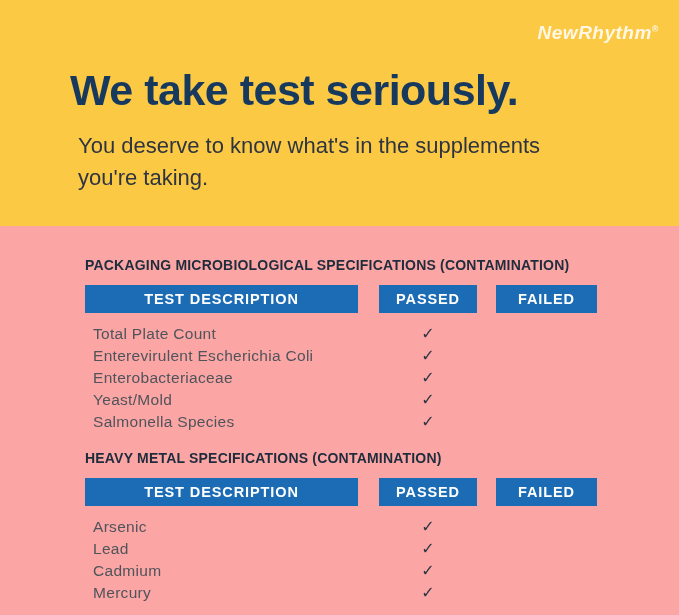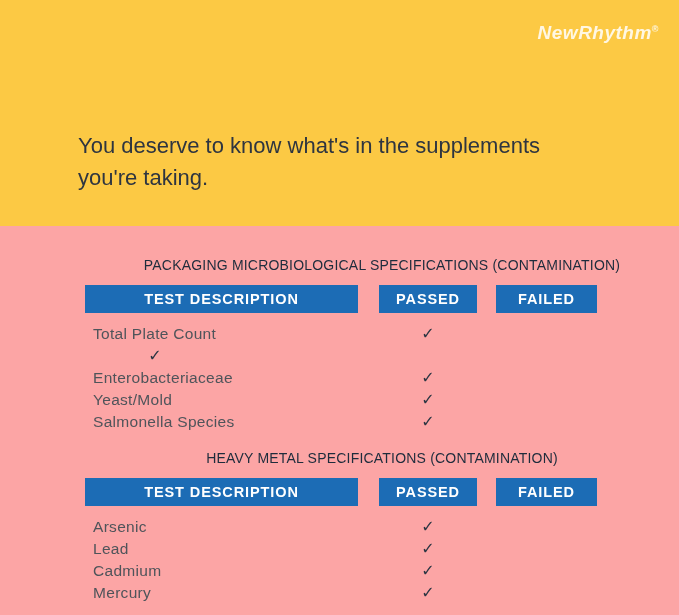--- a/index.html
+++ b/index.html
@@ -59,25 +59,24 @@
   .content {
     position: absolute;
     top: 226px;
     left: 0;
     right: 0;
     padding-left: 85px;
   }
   .section-title {
     margin: 31px 0 0 0;
     font-size: 14px;
-    font-weight: 400;
+    font-weight: 700;
     letter-spacing: 0.2px;
     color: var(--heading-navy, #1E2C3C);
     white-space: nowrap;
-    text-align: center;
   }
   .section-heavy .section-title { margin-top: 17px; }
 
   .header-row { display: flex; margin-top: 12px; }
   .col-bar {
     height: 28px;
     background: var(--header-blue, #1C6CB5);
     color: #ffffff;
     font-weight: 700;
     font-size: 14.5px;
@@ -112,20 +111,21 @@
 </style>
 </head>
 <body>
 
 <div class="canvas">
 
   <header class="hero">
     <div class="logo">
       <span>NewRhythm</span><sup>®</sup>
     </div>
+    <h1 class="hero-title">We take test seriously.</h1>
     <p class="hero-sub">
       <span>You deserve to know what's in the supplements</span><br>
       <span>you're taking.</span>
     </p>
   </header>
 
   <main class="content">
 
     <section class="section section-micro">
       <h2 class="section-title">PACKAGING MICROBIOLOGICAL SPECIFICATIONS (CONTAMINATION)</h2>
@@ -134,20 +134,21 @@
         <div class="col-bar col-pass">PASSED</div>
         <div class="col-bar col-fail">FAILED</div>
       </div>
       <div class="rows">
           <div class="row">
             <div class="cell-desc">Total Plate Count</div>
             <div class="cell-pass"><span class="check">✓</span></div>
             <div class="cell-fail"></div>
           </div>
           <div class="row">
+            <div class="cell-desc">Enterevirulent Escherichia Coli</div>
             <div class="cell-pass"><span class="check">✓</span></div>
             <div class="cell-fail"></div>
           </div>
           <div class="row">
             <div class="cell-desc">Enterobacteriaceae</div>
             <div class="cell-pass"><span class="check">✓</span></div>
             <div class="cell-fail"></div>
           </div>
           <div class="row">
             <div class="cell-desc">Yeast/Mold</div>

